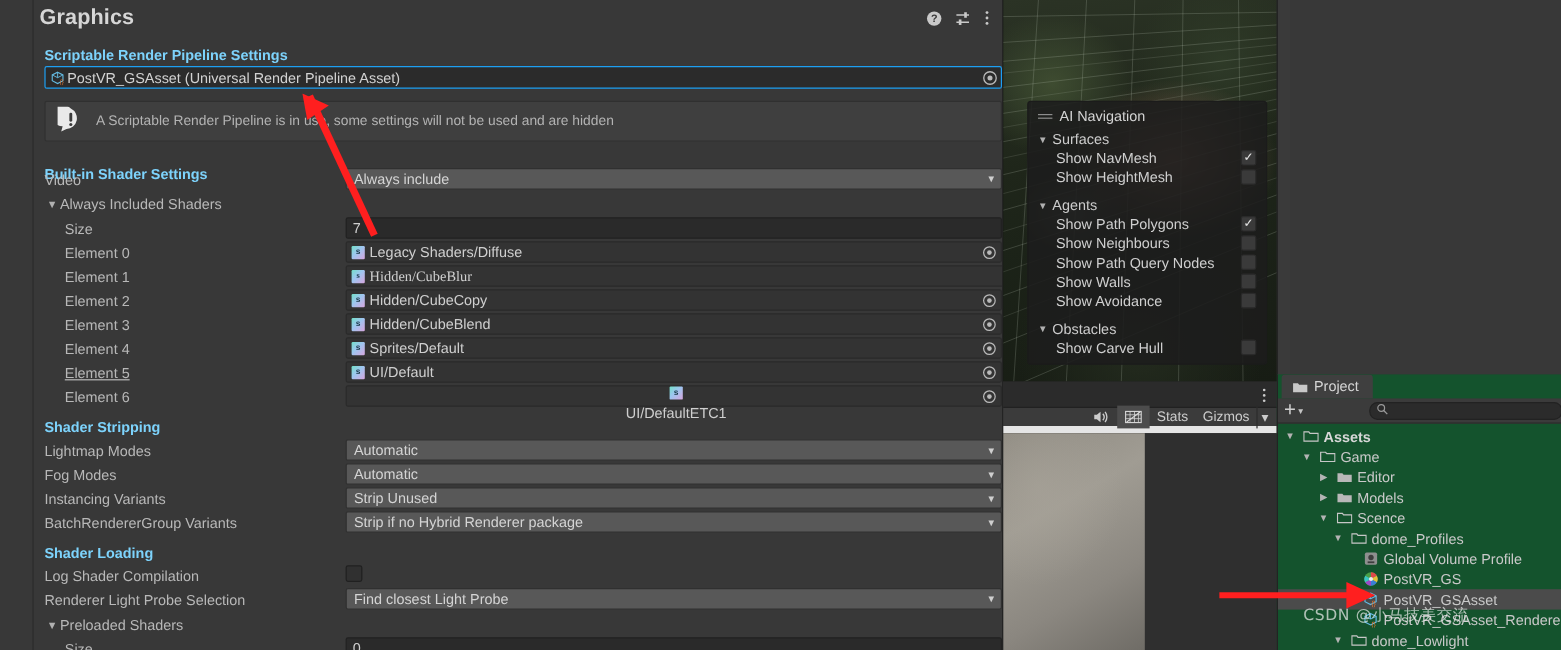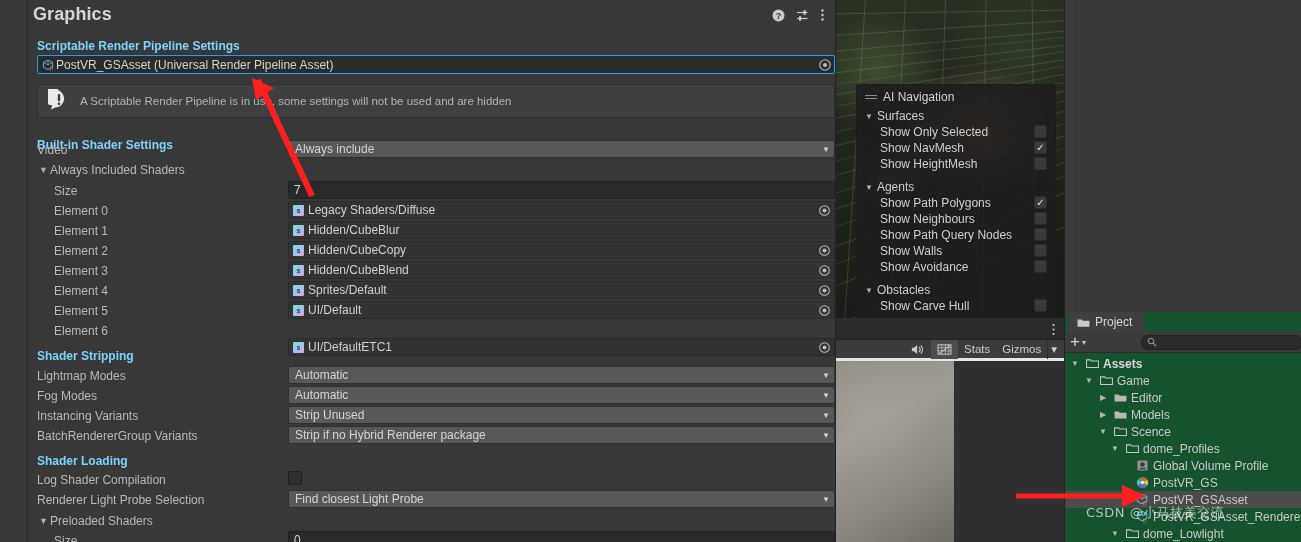--- a/index.html
+++ b/index.html
@@ -180,21 +180,21 @@
     position: absolute; left: 836px; top: 318px; width: 228px; height: 224px;
     background: #2e2e2e; overflow: hidden;
   }
   #game-tabstrip {
     position: absolute; left:0; top:0; width: 228px; height: 22px;
     background: #2b2b2b; border-bottom: 1px solid #212121;
   }
   #game-kebab { position:absolute; right: 8px; top: 5px; }
   #game-toolbar {
     position: absolute; left: 0; top: 22px; width: 228px; height: 21px;
-    background: #3b3b3b; border-bottom: 3px solid #e5e5e5;
+    background: #3b3b3b; border-bottom: 6px solid #e5e5e5;
     display: flex; align-items: center; justify-content: flex-end;
     gap: 0;
   }
   .tb-btn {
     height: 19px; padding: 0 6px;
     display:flex; align-items:center; justify-content:center;
     font-size: 11.5px; color: #cccccc;
   }
   .tb-btn.active { background:#4c4c4c; }
   #game-render {
@@ -358,21 +358,21 @@
       <div class="shaderfield" style="left:288px; top:201px; width:547px;">
         <span class="shader-chip">s</span>
         <span>Legacy Shaders/Diffuse</span>
         <span class="picker"><svg width="13" height="13" viewBox="0 0 14 14">
               <circle cx="7" cy="7" r="5.2" fill="none" stroke="#b9b9b9" stroke-width="1.1"></circle>
               <circle cx="7" cy="7" r="2.1" fill="#b9b9b9"></circle>
             </svg></span>
       </div>
 
       <div class="row-label" style="left:54px; top:224px;">Element 1</div>
-      <div class="shaderfield" style="left:288px; top:221px; width:640px;">
+      <div class="shaderfield" style="left:288px; top:221px; width:640px;font-family:Liberation Serif, serif;">
         <span class="shader-chip">s</span>
         <span>Hidden/CubeBlur</span>
         <span class="picker"><svg width="13" height="13" viewBox="0 0 14 14">
               <circle cx="7" cy="7" r="5.2" fill="none" stroke="#b9b9b9" stroke-width="1.1"></circle>
               <circle cx="7" cy="7" r="2.1" fill="#b9b9b9"></circle>
             </svg></span>
       </div>
 
       <div class="row-label" style="left:54px; top:244px;">Element 2</div>
       <div class="shaderfield" style="left:288px; top:241px; width:547px;">
@@ -397,32 +397,32 @@
       <div class="row-label" style="left:54px; top:284px;">Element 4</div>
       <div class="shaderfield" style="left:288px; top:281px; width:547px;">
         <span class="shader-chip">s</span>
         <span>Sprites/Default</span>
         <span class="picker"><svg width="13" height="13" viewBox="0 0 14 14">
               <circle cx="7" cy="7" r="5.2" fill="none" stroke="#b9b9b9" stroke-width="1.1"></circle>
               <circle cx="7" cy="7" r="2.1" fill="#b9b9b9"></circle>
             </svg></span>
       </div>
 
-      <div class="row-label" style="left:54px; top:304px;">Element 5</div>
+      <div class="row-label" style="left:54px; top:304px;text-decoration:underline;">Element 5</div>
       <div class="shaderfield" style="left:288px; top:301px; width:547px;">
         <span class="shader-chip">s</span>
         <span>UI/Default</span>
         <span class="picker"><svg width="13" height="13" viewBox="0 0 14 14">
               <circle cx="7" cy="7" r="5.2" fill="none" stroke="#b9b9b9" stroke-width="1.1"></circle>
               <circle cx="7" cy="7" r="2.1" fill="#b9b9b9"></circle>
             </svg></span>
       </div>
 
       <div class="row-label" style="left:54px; top:324px;">Element 6</div>
-      <div class="shaderfield" style="left:288px; top:338px; width:547px;">
+      <div class="shaderfield" style="left:288px; top:321px; width:547px;flex-direction:column;">
         <span class="shader-chip">s</span>
         <span>UI/DefaultETC1</span>
         <span class="picker"><svg width="13" height="13" viewBox="0 0 14 14">
               <circle cx="7" cy="7" r="5.2" fill="none" stroke="#b9b9b9" stroke-width="1.1"></circle>
               <circle cx="7" cy="7" r="2.1" fill="#b9b9b9"></circle>
             </svg></span>
       </div>
     </div>
 
     <div class="section-head" style="top:349px;text-align:right;">Shader Stripping</div>
@@ -513,24 +513,20 @@
             <i></i>
           </span>
         <span>AI Navigation</span>
       </div>
 
       <div class="ov-group">
         <span class="arrow">▼</span>
         <span>Surfaces</span>
       </div>
       <div class="ov-row">
-        <span>Show Only Selected</span>
-        <span class="cb"></span>
-      </div>
-      <div class="ov-row">
         <span>Show NavMesh</span>
         <span class="cb on">✓</span>
       </div>
       <div class="ov-row">
         <span>Show HeightMesh</span>
         <span class="cb"></span>
       </div>
 
       <div class="ov-spacer"></div>
       <div class="ov-group">

